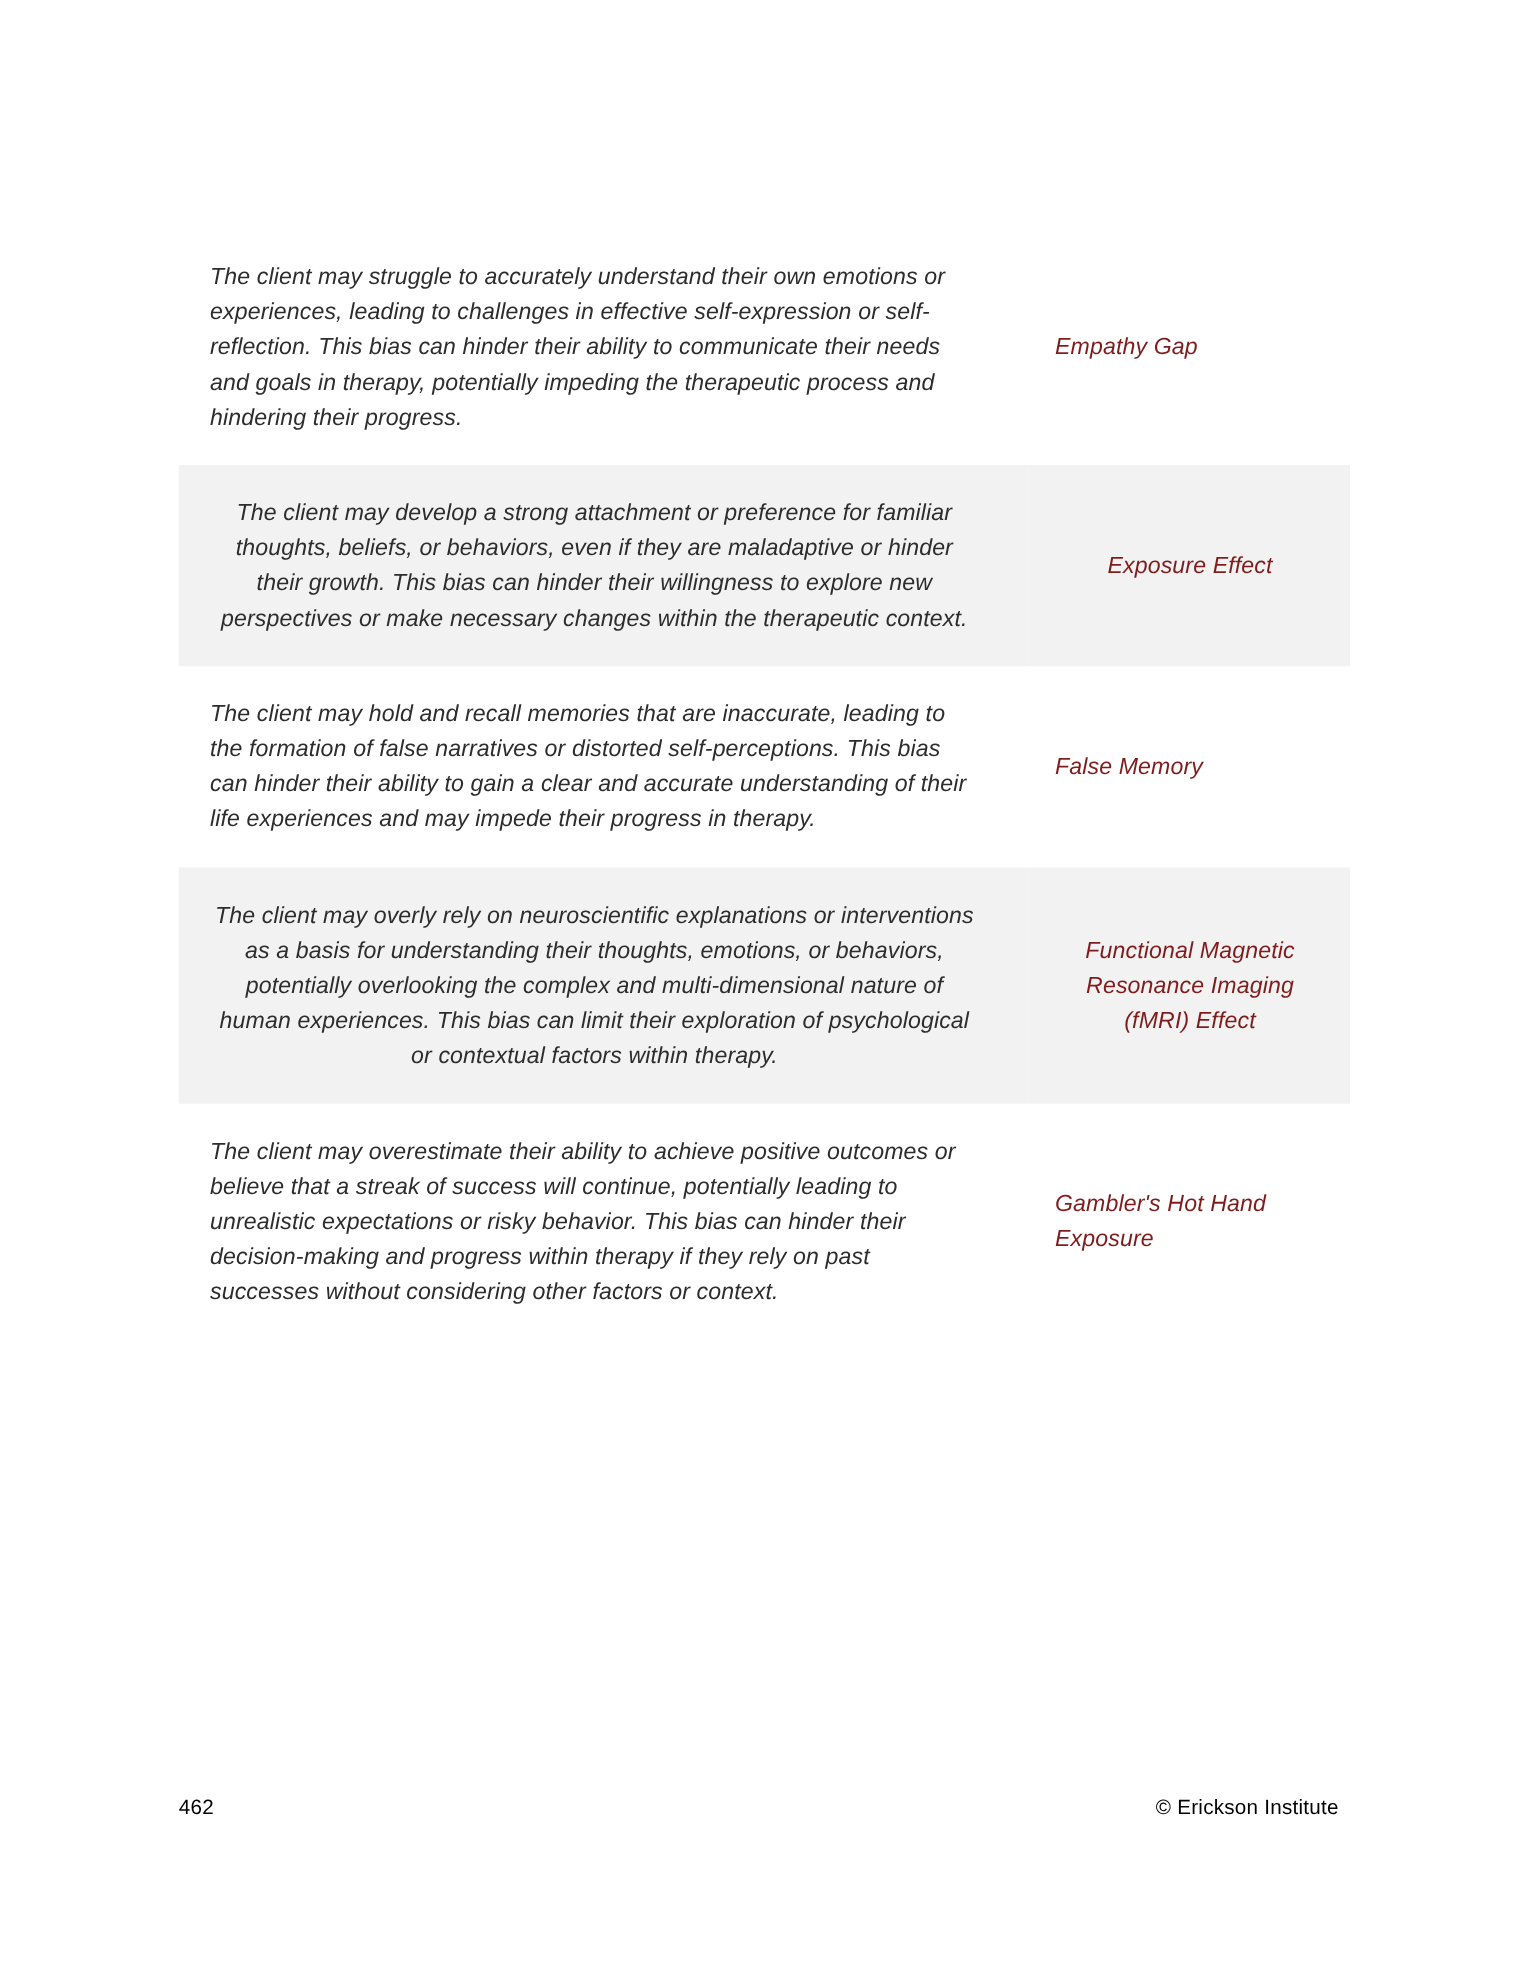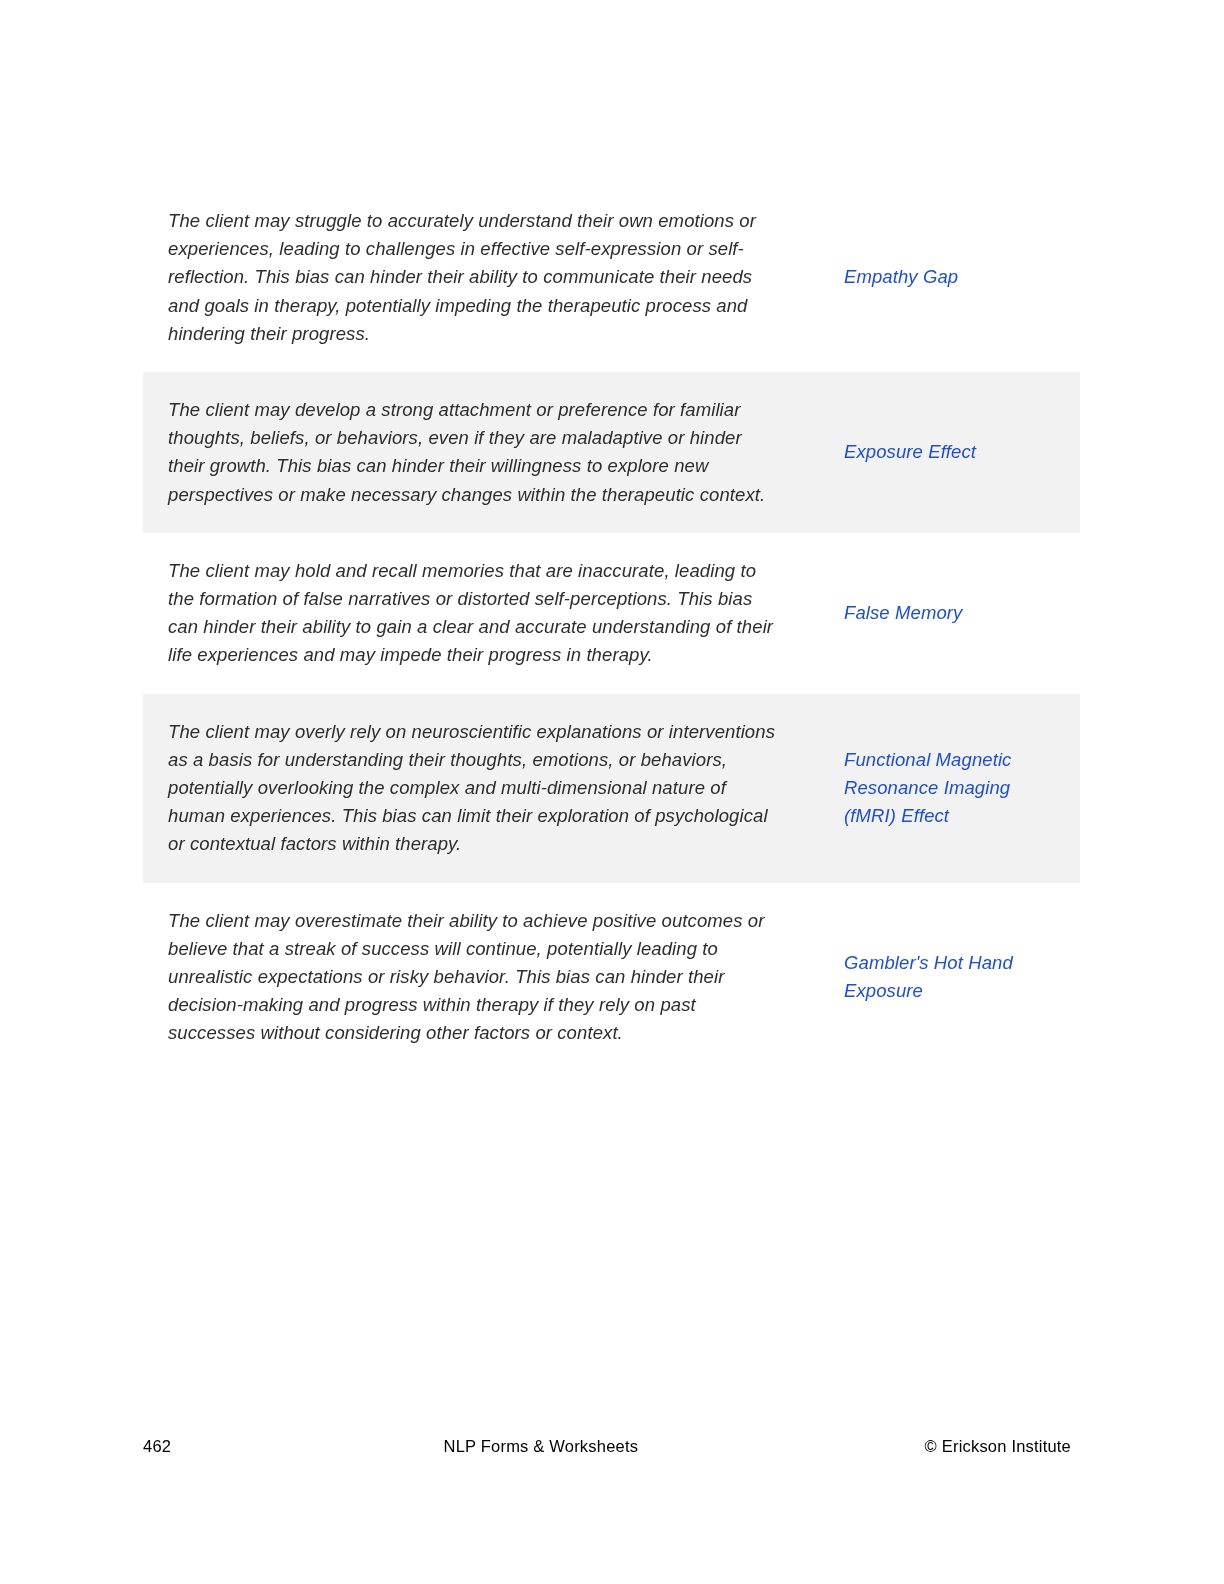--- a/index.html
+++ b/index.html
@@ -25,20 +25,21 @@
     position: absolute;
     left: 143px;
     top: 183px;
     width: 937px;
     border-collapse: collapse;
     table-layout: fixed;
   }
 
   .bias-table tr.row-shaded {
     background: #f2f2f2;
+    text-align: center;
   }
 
   .bias-table td {
     vertical-align: middle;
     padding: 0;
     border: none;
   }
 
   .col-description {
     width: 680px;
@@ -53,21 +54,21 @@
     line-height: 28.2px;
     color: #2d2d2d;
     letter-spacing: 0.1px;
     padding: 24px 40px 24px 25px;
   }
 
   .cell-label {
     font-style: italic;
     font-size: 18.5px;
     line-height: 28.2px;
-    color: #1d4ed8;
+    color: #7f1d1d;
     letter-spacing: 0.1px;
     padding: 24px 20px 24px 21px;
   }
 
   
   .row-tall .cell-description,
   .row-tall .cell-label {
     padding-top: 66px;
     padding-bottom: 66px;
   }
@@ -148,17 +149,16 @@
           <div class="cell-label">Gambler's Hot Hand Exposure</div>
         </td>
       </tr>
 
 
     </tbody>
   </table>
 
   <div class="footer">
     <div class="footer-left">462</div>
-    <div class="footer-center">NLP Forms &amp; Worksheets</div>
     <div class="footer-right">© Erickson Institute</div>
   </div>
 
 </div>
 
 </body></html>

